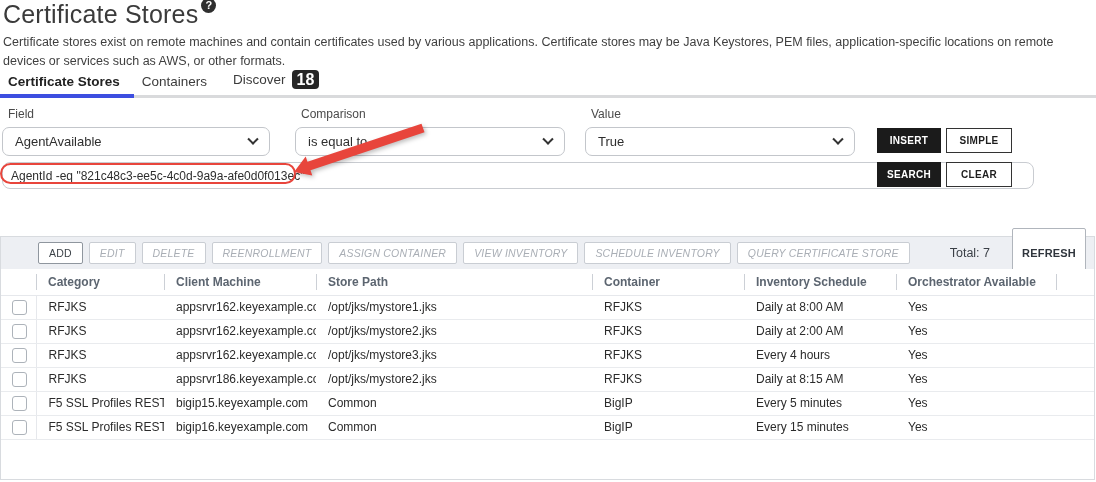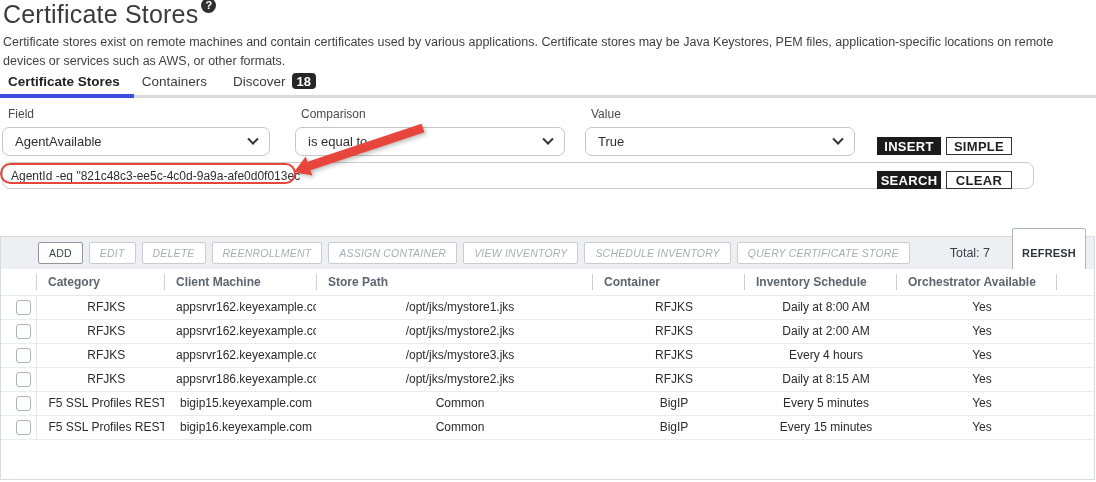--- a/index.html
+++ b/index.html
@@ -45,21 +45,21 @@
     position:relative; padding:0 18px 6px 8px;
     font-size:13.5px; color:#3c3c3c; cursor:default;
     display:flex; align-items:center; gap:6px;
   }
   .tab.active { font-weight:bold; color:#222; padding-right:14px; }
   .tab.active::after {
     content:''; position:absolute; left:0; right:0; bottom:-3px;
     height:4px; background:var(--accent);
   }
   .badge {
-    background:#262626; color:#fff; font-size:13px; font-weight:bold;
+    background:#262626; color:#fff; font-size:16px; font-weight:bold;
     border-radius:4px; padding:2px 5px 1px; line-height:1;
   }
   
   .flabel { position:absolute; font-size:12px; color:#4a4a4a; }
   .select {
     position:absolute; height:29px; background:#fff;
     border:1px solid #c3c6cb; border-radius:7px;
     display:flex; align-items:center; justify-content:space-between;
     padding:0 12px; font-size:13px; color:#2e2e2e; cursor:default;
   }
@@ -67,23 +67,23 @@
     width:8px; height:8px; border-right:2px solid #333; border-bottom:2px solid #333;
     transform:rotate(45deg) translate(-2px,-2px);
   }
   .query-input {
     position:absolute; left:2px; top:162px; width:1032px; height:27px;
     border:1px solid #c9ccd1; border-radius:8px; background:#fff;
     font-family:"Liberation Sans", sans-serif;
     font-size:12px; color:#2e2e2e; padding:0 10px 0 8px;
   }
   .btn-dark, .btn-light {
-    position:absolute; height:18px; font-family:"Liberation Sans", sans-serif;
-    font-size:13px; font-weight:bold; letter-spacing:.3px;
-    display:flex; align-items:center; justify-content:center; cursor:pointer;margin-top:9px;
+    position:absolute; height:25px; font-family:"Liberation Sans", sans-serif;
+    font-size:10px; font-weight:bold; letter-spacing:.3px;
+    display:flex; align-items:center; justify-content:center; cursor:pointer;
   }
   .btn-dark { background:#1b1b1b; color:#fff; border:1px solid #1b1b1b; }
   .btn-light { background:#fff; color:#1e1e1e; border:1.5px solid #333; }
   
   .annotation-box {
     position:absolute; left:0px; top:163px; width:296px; height:21px;
     border:2px solid var(--annotation); border-radius:11px;
     pointer-events:none;
   }
   .annotation-arrow {
@@ -124,21 +124,21 @@
     white-space:nowrap; overflow:hidden;
   }
   th.sep::before {
     content:''; position:absolute; left:0; top:5px; bottom:5px;
     width:1px; background:#ccd0d6;
   }
   th.cb-head { cursor:default; padding:0; }
   td {
     height:24px; font-size:12px; color:#2b2b2b;
     padding:0 0 0 12px; border-bottom:1px solid #e9ebee;
-    white-space:nowrap; overflow:hidden;text-align:center;
+    white-space:nowrap; overflow:hidden;
   }
   td.cb-cell { padding:0 0 0 11px; border-right:1px solid #e6e8ec; }
   .checkbox {
     display:inline-block; width:15px; height:15px;
     border:1.5px solid #adb3ba; border-radius:3px; background:#fff;
     vertical-align:middle; cursor:pointer;
   }
 </style>
 </head>
 <body>

